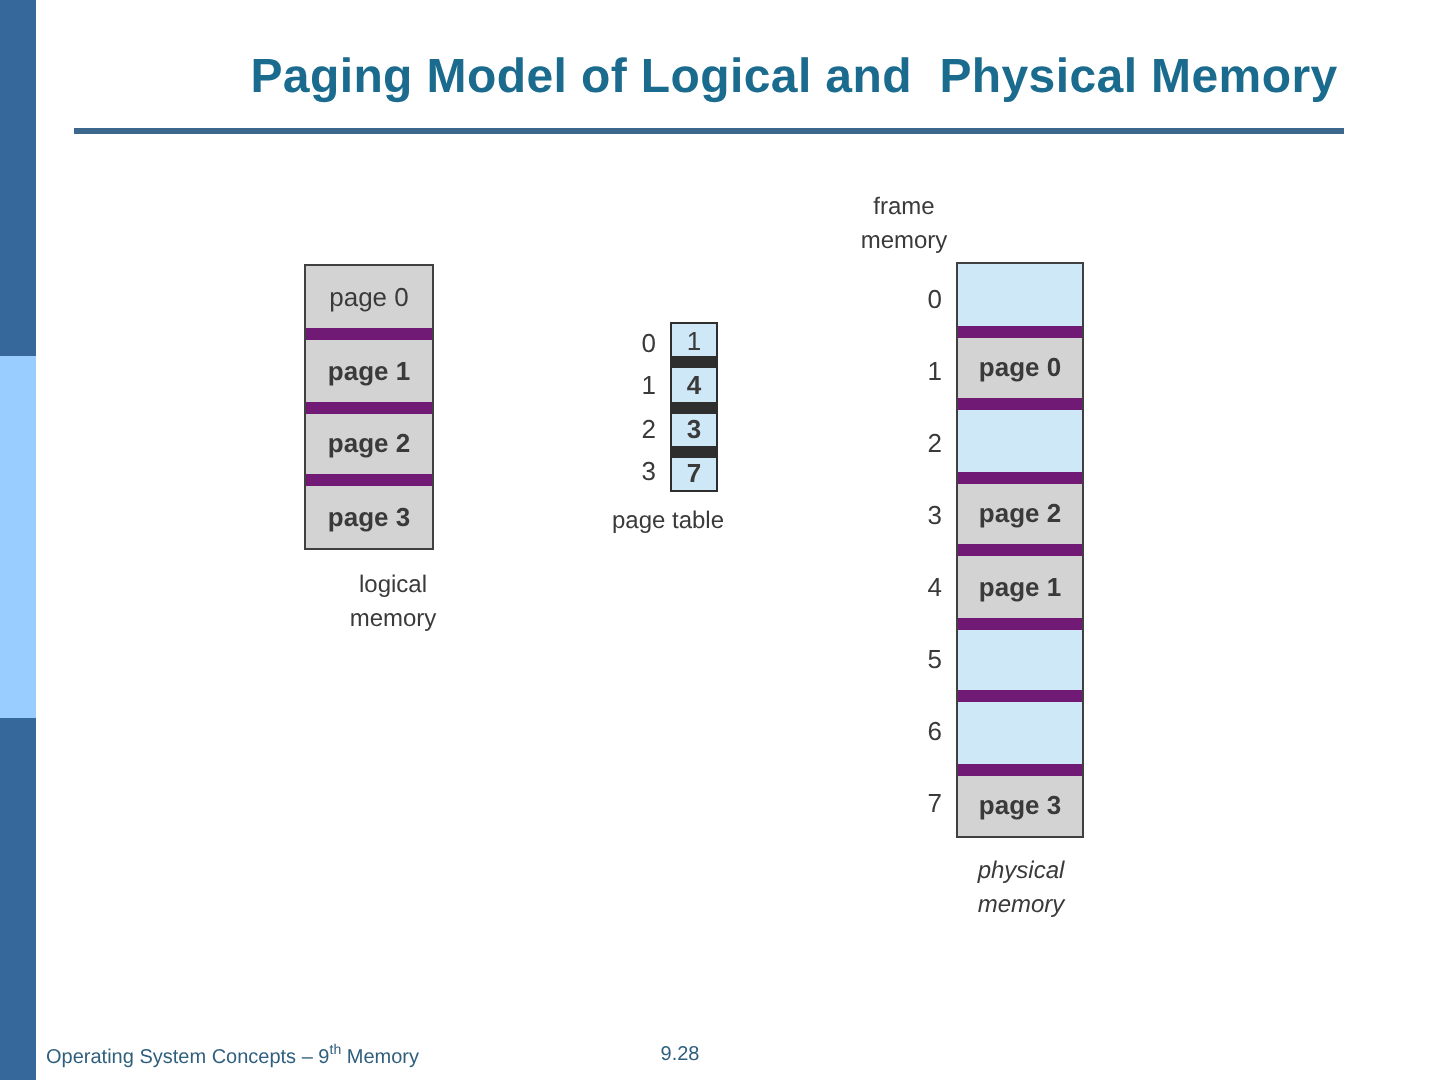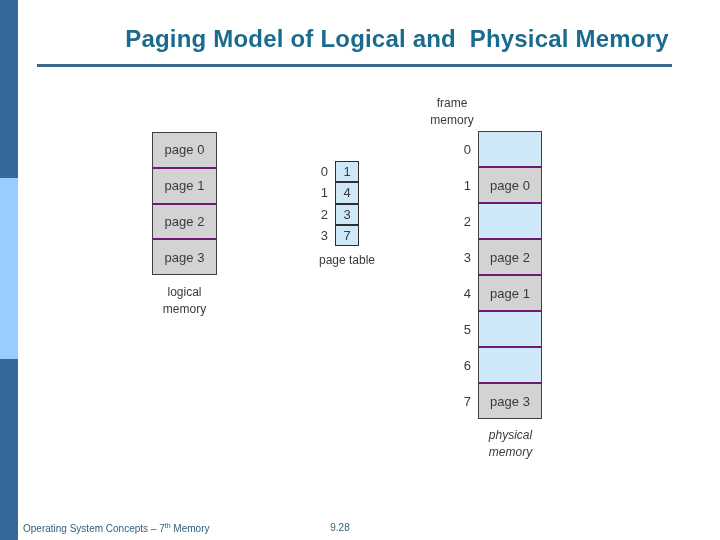--- a/index.html
+++ b/index.html
@@ -45,21 +45,21 @@
     border: 1px solid #404040;
   }
   .col .cell {
     flex: 1;
     display: flex;
     align-items: center;
     justify-content: center;
     font-size: 13px;
     color: #3A3A3A;
   }
-  .col .cell + .cell { border-top: 2px solid #701a75; }
+  .col .cell + .cell { border-top: 6px solid #701a75; font-weight: bold; }
   .cell.gray { background: #D3D3D3; }
   .cell.blue { background: #CFE8F8; }
 
   .lm-col { left: 152px; top: 132px; width: 65px; height: 143px; }
   .pt-col { left: 335px; top: 161px; width: 24px; height: 85px; border-color: #2E2E2E; }
   .pt-col .cell + .cell { border-top-color: #2E2E2E; }
   .pm-col { left: 478px; top: 131px; width: 64px; height: 288px; }
 
   
   .idx-col { position: absolute; display: flex; flex-direction: column; }
@@ -75,22 +75,22 @@
   .pm-idx { left: 434px; top: 131px; width: 37px; height: 288px; }
 
   
   .caption {
     position: absolute;
     text-align: center;
     font-size: 12px;
     line-height: 16.5px;
     color: #3A3A3A;
   }
-  .lm-caption { left: 147px; top: 284px; width: 75px; }
-  .pt-caption { left: 302px; top: 252px; width: 90px; }
+  .lm-caption { left: 159px; top: 284px; width: 75px; }
+  .pt-caption { left: 289px; top: 252px; width: 90px; }
   .pm-header  { left: 412px; top: 95px;  width: 80px; }
   .pm-caption { left: 473px; top: 427px; width: 75px; font-style: italic; }
 
   
   .footer-text { position: absolute; font-size: 10px; color: #2F5F7D; }
   .footer-book { left: 23px; top: 522px; }
   .footer-book sup { font-size: 7px; }
   .footer-page { left: 310px; top: 522px; width: 60px; text-align: center; }
 </style>
 </head>
@@ -153,17 +153,17 @@
     <div class="cell blue"></div>
     <div class="cell blue"></div>
     <div class="cell gray">page 3</div>
   </div>
   <div class="caption pm-caption">
     <div>physical</div>
     <div>memory</div>
   </div>
 
   <div class="footer-text footer-book">
-    <span>Operating System Concepts – 7</span><sup>th</sup><span> Memory</span>
+    <span>Operating System Concepts – 9</span><sup>th</sup><span> Memory</span>
   </div>
   <div class="footer-text footer-page">9.28</div>
 
 </div>
 
 </body></html>

